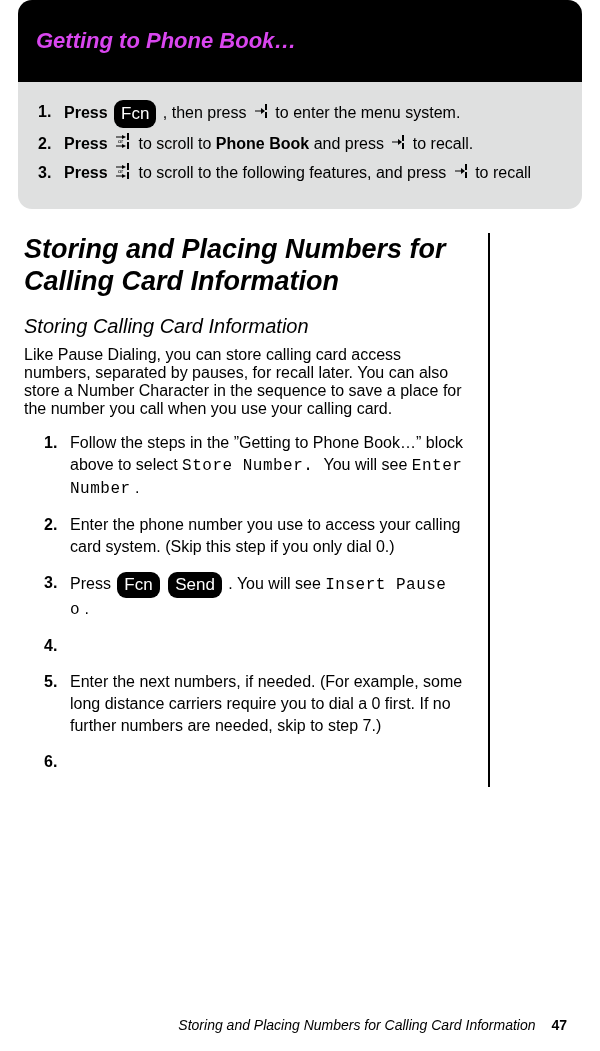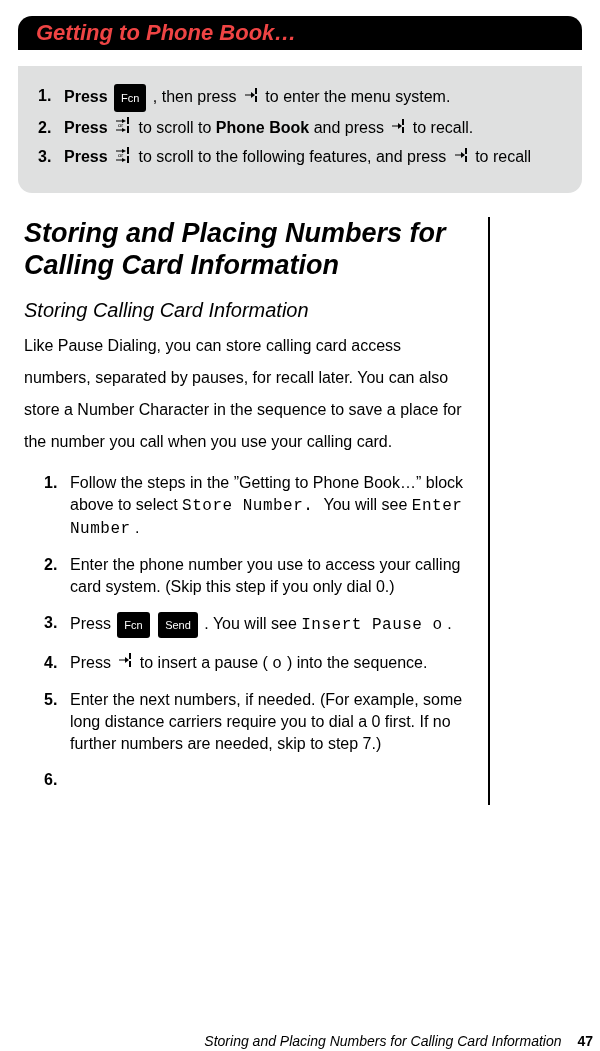--- a/index.html
+++ b/index.html
@@ -1,36 +1,36 @@
 <!DOCTYPE html>
 <html><head>
 <meta charset="utf-8">
 <style>
   html,body{margin:0;padding:0;background:#fff;font-family:Helvetica,Arial,sans-serif;color:#000;}
   .page{width:600px;height:1051px;margin:0 auto;position:relative;}
-  .header-bar{background:#000;color:#ef4444;border-top-left-radius:14px;border-top-right-radius:14px;padding:4px 18px;margin:16px 18px;}
+  .header-bar{background:#000;color:#d946ef;border-top-left-radius:14px;border-top-right-radius:14px;padding:28px 18px;margin:0 18px;}
   .header-title{font-weight:700;font-style:italic;font-size:22px;}
   .instr-box{background:#dfe0e0;margin:0 18px;padding:14px 20px 18px;border-bottom-left-radius:14px;border-bottom-right-radius:14px;}
   .instr-item{display:flex;align-items:flex-start;font-size:16px;line-height:24px;margin:4px 0;}
   .instr-num{font-weight:700;margin-right:8px;min-width:18px;}
   .instr-text{}
   .bold{font-weight:700;}
-  .pill{display:inline-block;background:#000;color:#fff;font-size:11px;padding:2px 7px;border-radius:3px;vertical-align:middle;margin:0 2px;}
+  .pill{display:inline-block;background:#000;color:#fff;font-size:17px;padding:2px 7px;border-radius:9px;vertical-align:middle;margin:0 2px;}
   .nav-icon,.or-icon{display:inline-block;vertical-align:middle;margin:0 2px;}
   .content{display:flex;margin:24px 24px 0 24px;}
   .col{flex:0 0 440px;border-right:2px solid #000;padding-right:24px;}
   .sec-title{font-weight:700;font-style:italic;font-size:27px;line-height:32px;margin:0 0 18px;}
   .sub-title{font-weight:400;font-style:italic;font-size:20px;margin:0 0 8px;}
-  .para{font-size:16px;line-height:32px;margin:0 0 14px;}
+  .para{font-size:16px;line-height:18px;margin:0 0 14px;}
   .steps{margin:0 0 0 20px;padding:0;}
   .step{display:flex;font-size:16px;line-height:22px;margin:0 0 14px;}
   .step-num{font-weight:700;min-width:26px;}
   .step-text{}
   .lcd{font-family:Liberation Mono, monospace;letter-spacing:0.5px;}
-  .footer{position:absolute;bottom:18px;right:7px;font-size:14px;font-style:italic;}
+  .footer{position:absolute;bottom:18px;right:33px;font-size:14px;font-style:italic;}
   .footer .pn{font-style:normal;font-weight:700;margin-left:12px;}
 </style>
 </head>
 <body>
 
 <div class="page">
 
   <div class="header-bar">
     <span class="header-title">Getting to Phone Book…</span>
   </div>
@@ -135,32 +135,20 @@
             <span class="pill">Fcn</span>
             <span class="pill">Send</span>
             <span>. You will see </span>
             <span class="lcd">Insert Pause o</span>
             <span>.</span>
           </span>
         </div>
 
         <div class="step">
           <span class="step-num">4.</span>
-          <span class="step-text">
-            <span>Press </span>
-            <span class="nav-icon"><svg width="16" height="16">
-                  <line x1="2" y1="8" x2="10" y2="8" stroke="#000" stroke-width="1"></line>
-                  <polygon points="8,5 12,8 8,11" fill="#000"></polygon>
-                  <rect x="12" y="1" width="2" height="6" fill="#000"></rect>
-                  <rect x="12" y="9" width="2" height="6" fill="#000"></rect>
-                </svg></span>
-            <span> to insert a pause (</span>
-            <span class="lcd">o</span>
-            <span>) into the sequence.</span>
-          </span>
         </div>
 
         <div class="step">
           <span class="step-num">5.</span>
           <span class="step-text">Enter the next numbers, if needed. (For example, some long distance carriers require you to dial a 0 first. If no further numbers are needed, skip to step 7.)</span>
         </div>
 
         <div class="step">
           <span class="step-num">6.</span>
         </div>

